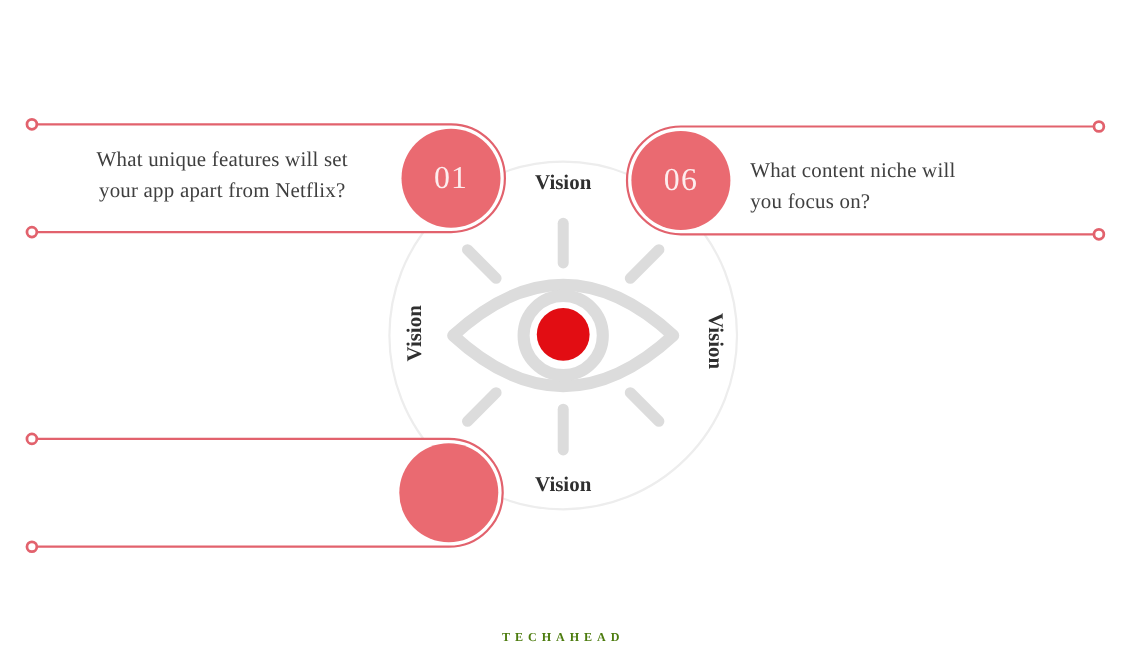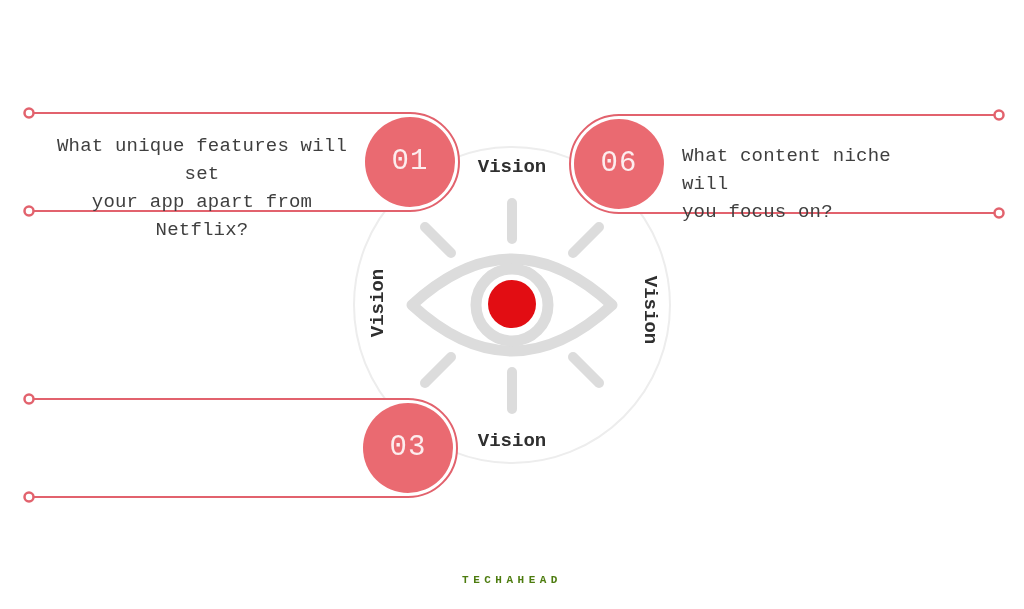--- a/index.html
+++ b/index.html
@@ -2,21 +2,21 @@
 <html><head>
 <meta charset="utf-8">
 <style>
   html, body { margin: 0; padding: 0; background: #ffffff; }
   .canvas {
     position: relative;
     width: 1024px;
     height: 609px;
     background: #ffffff;
     overflow: hidden;
-    font-family: Liberation Mono, monospace;
+    font-family: Liberation Serif, serif;
   }
   .layer { position: absolute; left: 0; top: 0; }
   .abs { position: absolute; }
 
   .question {
     color: #3f3f3f;
     font-size: 19px;
     line-height: 28px;
     letter-spacing: 0.2px;
   }
@@ -100,21 +100,20 @@
   </div>
 
   <div class="abs question q-left" style="left:682px; top:142px; width:250px;">
     <div>What content niche will</div>
     <div>you focus on?</div>
   </div>
 
 
   <div class="abs number-badge" style="left:360px; top:148px;">01</div>
   <div class="abs number-badge" style="left:569px; top:150px;">06</div>
-  <div class="abs number-badge" style="left:358px; top:434px;">03</div>
 
   <div class="abs vision-label" style="left:452px; top:154px;">Vision</div>
   <div class="abs vision-label rot-right" style="left:590px; top:297px;">Vision</div>
   <div class="abs vision-label" style="left:452px; top:428px;">Vision</div>
   <div class="abs vision-label rot-left" style="left:318px; top:290px;">Vision</div>
 
   <div class="abs brand-logo" style="left:362px; top:574px;">TECHAHEAD</div>
 
 </div>
 

